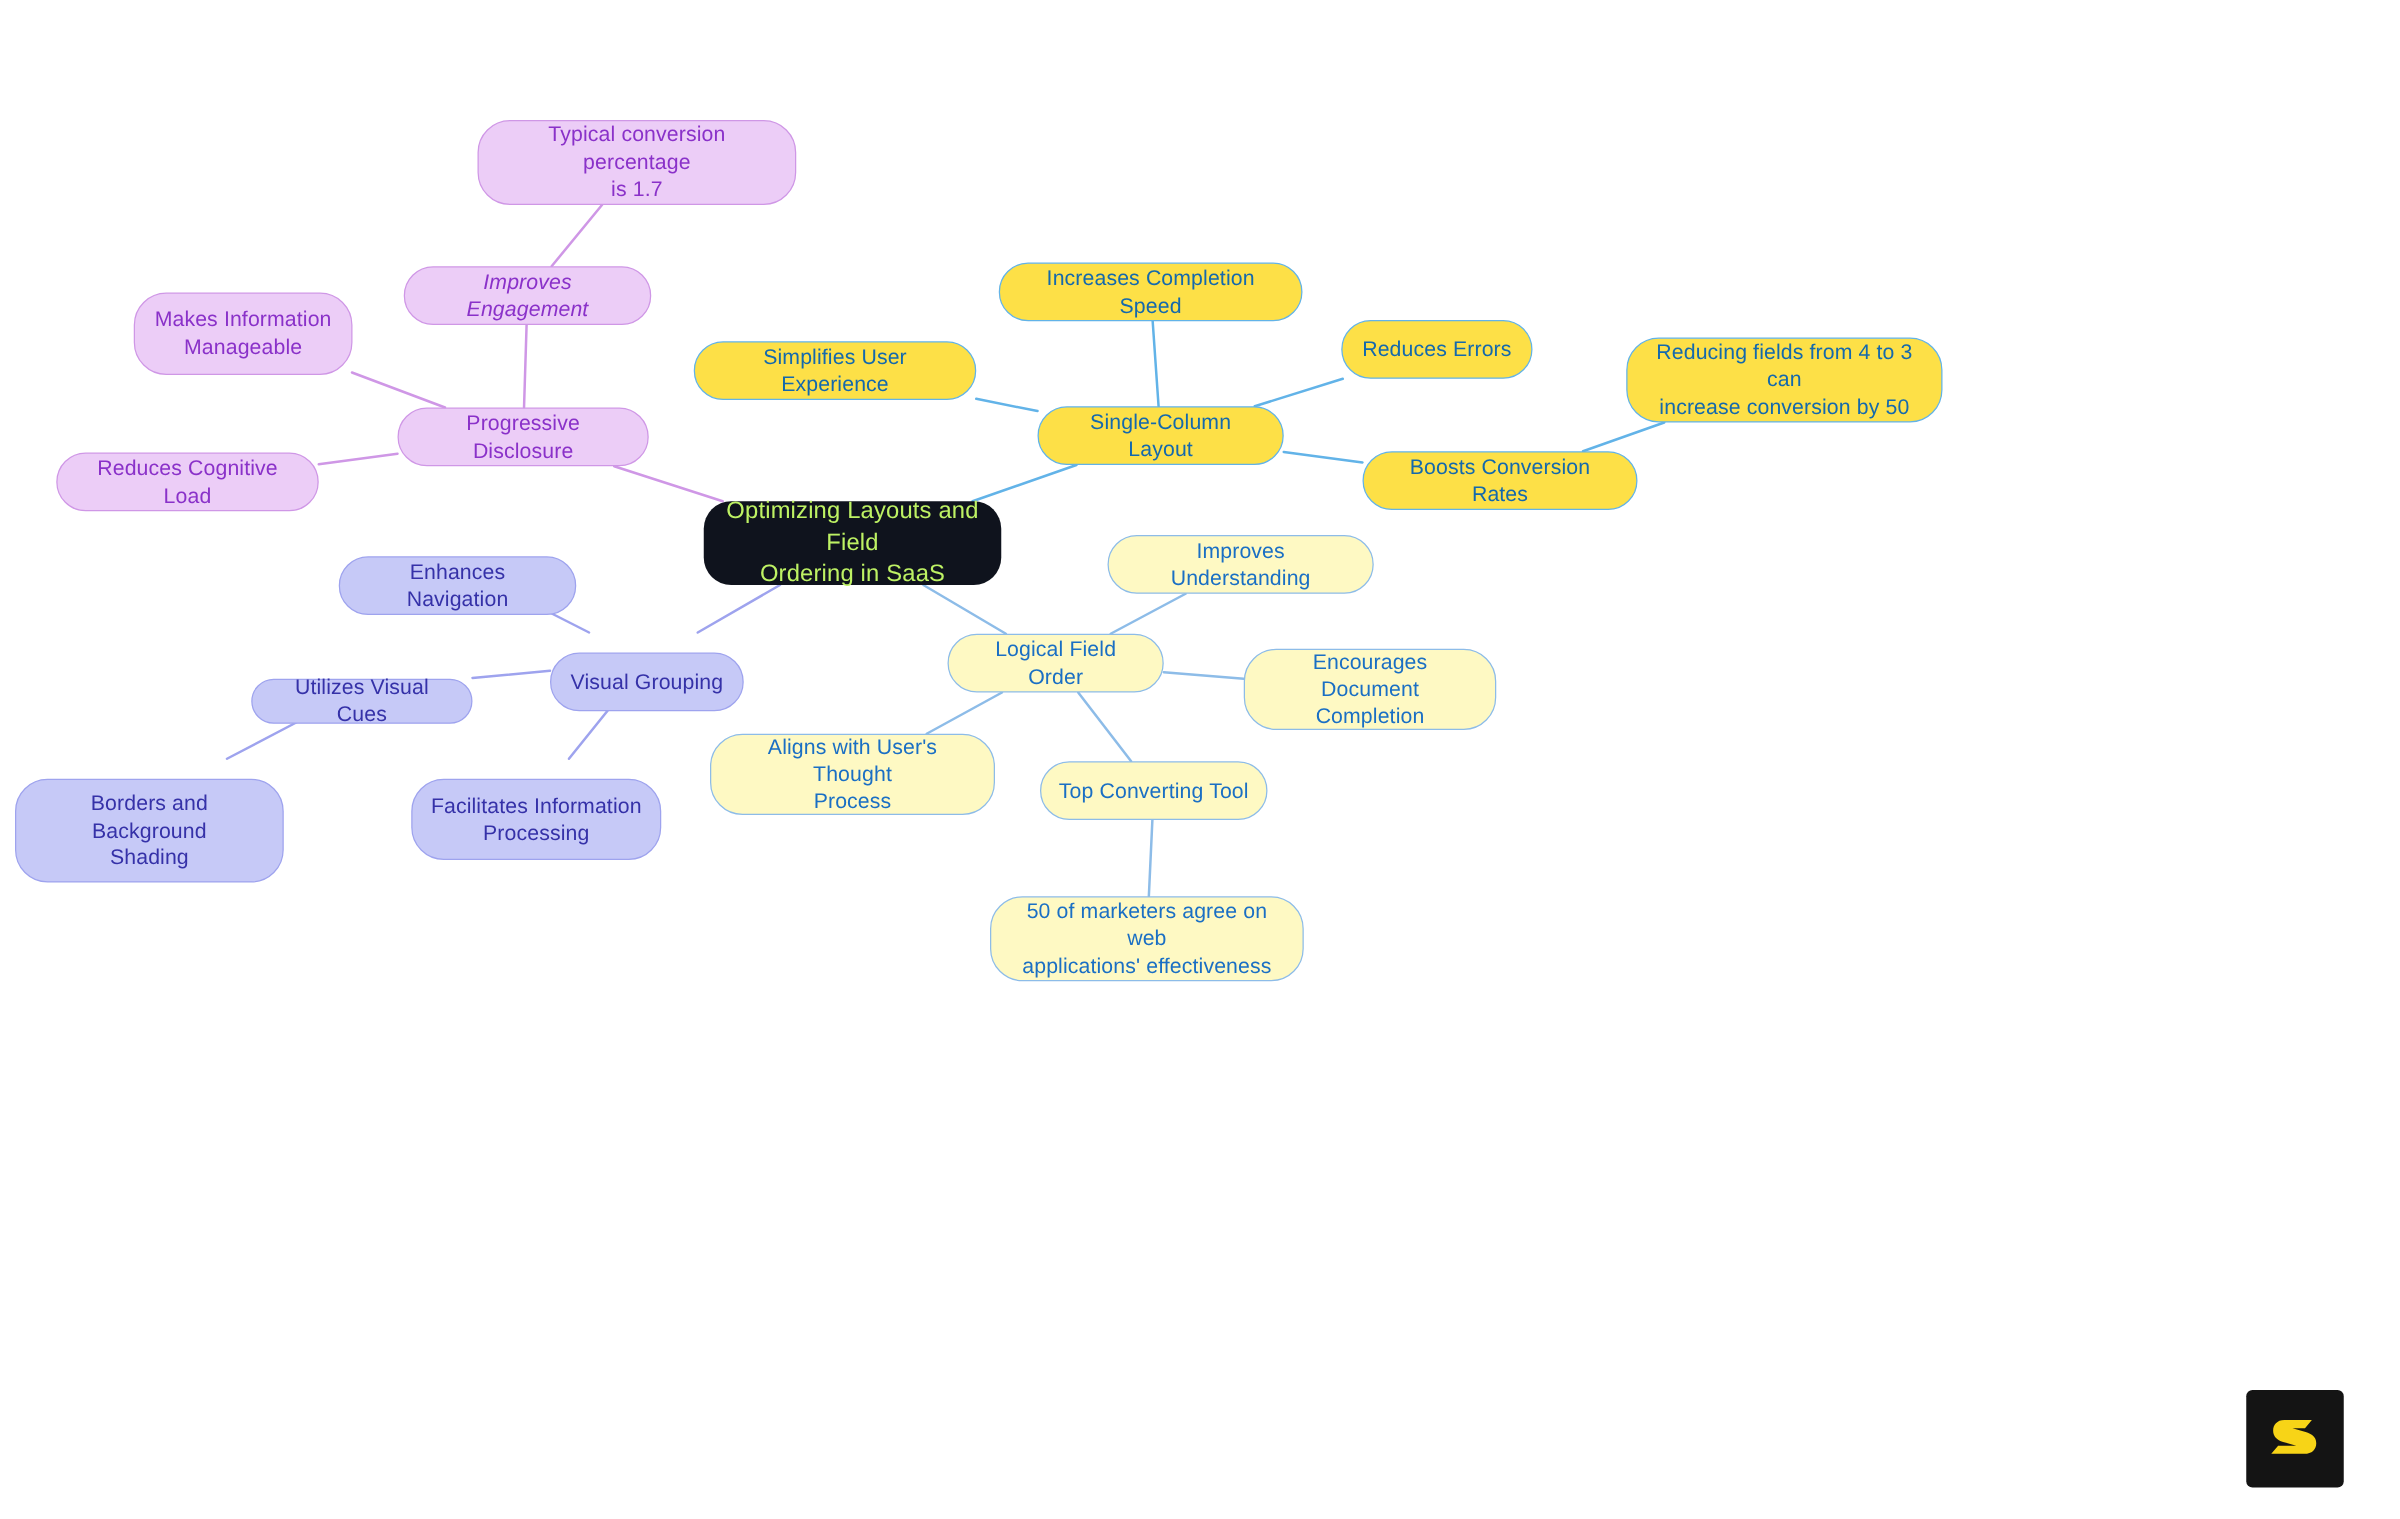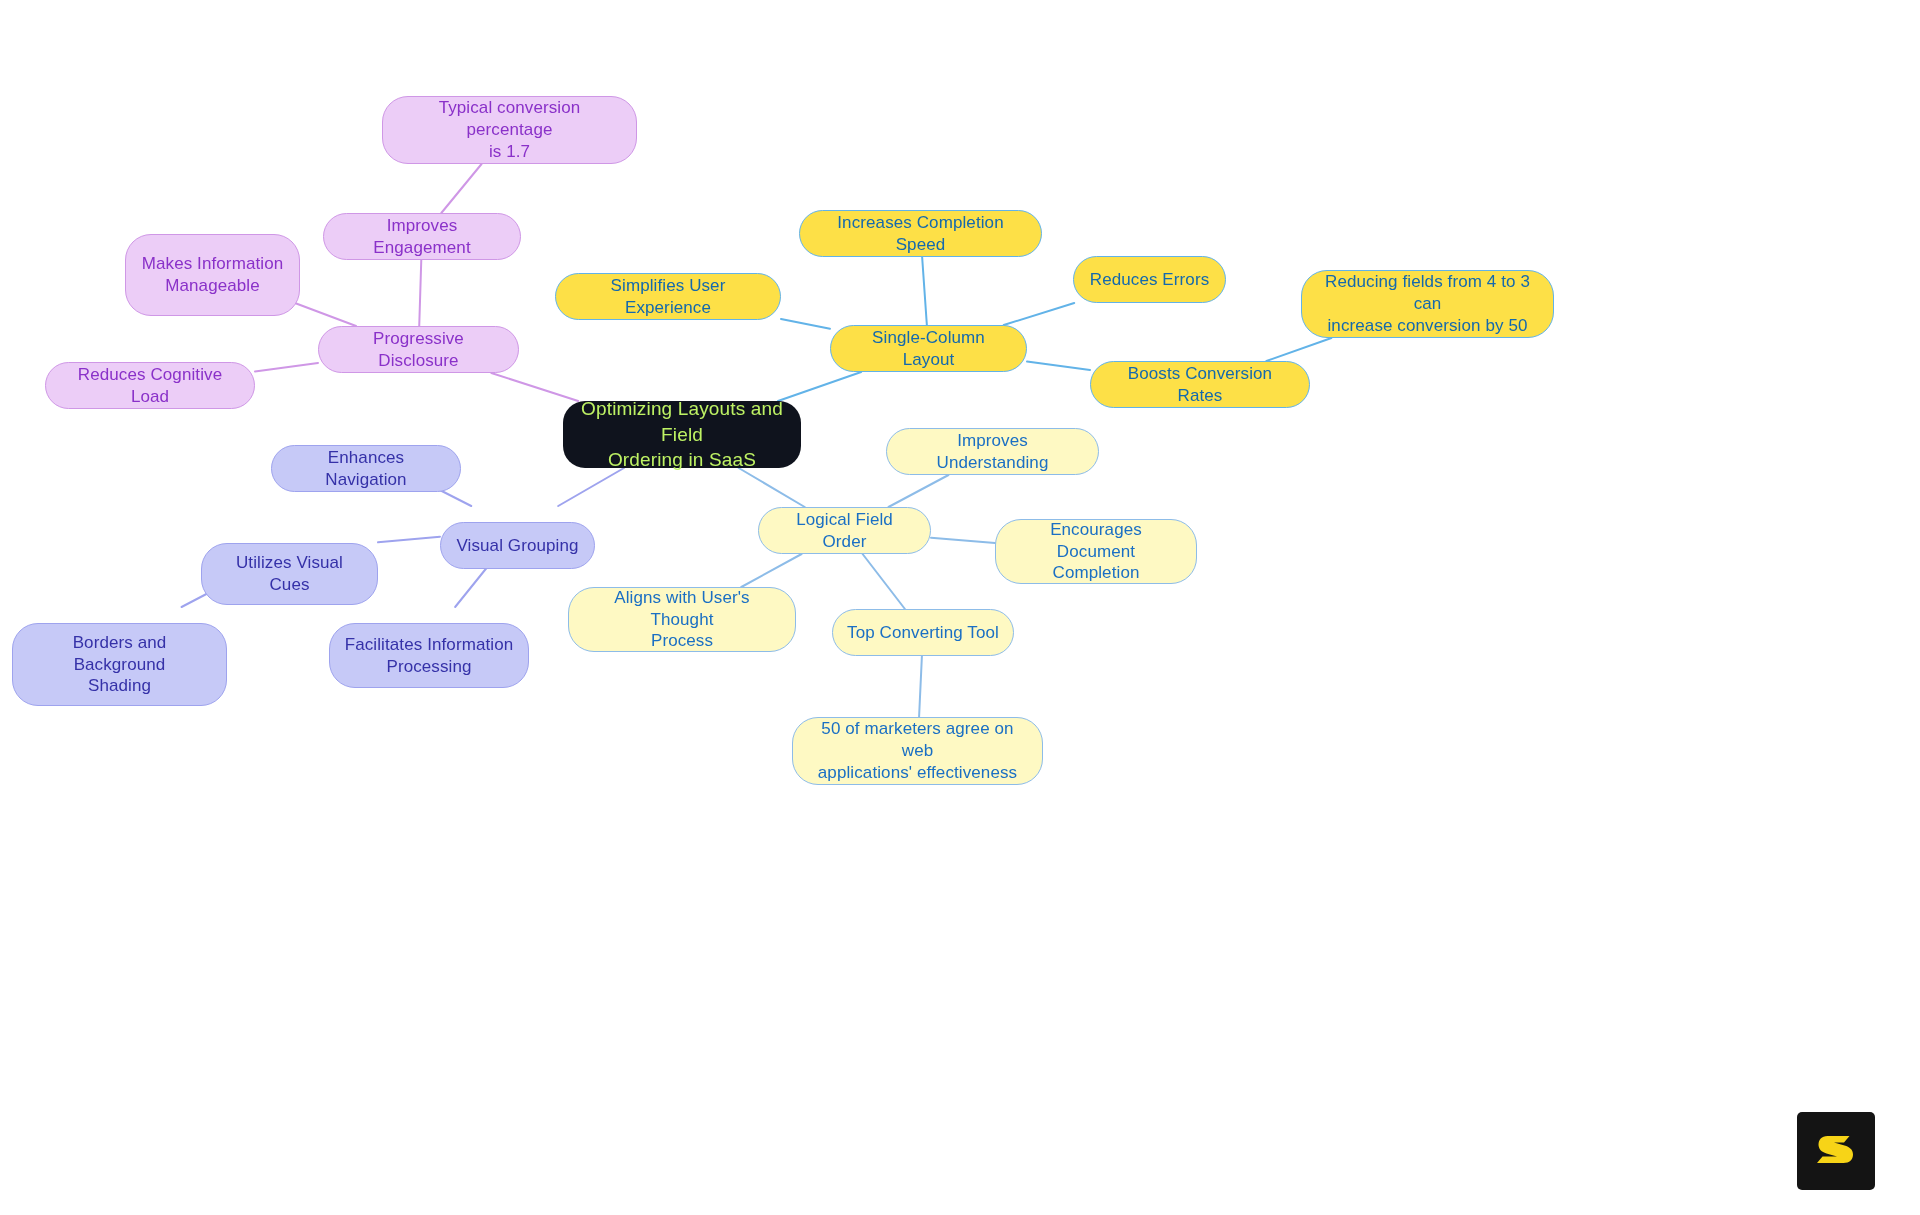--- a/index.html
+++ b/index.html
@@ -96,36 +96,36 @@
       <line x1="931" y1="537.7226640159046" x2="995" y2="543.0666003976144" stroke="#8dbce8" stroke-width="2" stroke-linecap="round"></line>
       <line x1="801.5926966292135" y1="554" x2="741.3398876404494" y2="587" stroke="#8dbce8" stroke-width="2" stroke-linecap="round"></line>
       <line x1="862.5857843137255" y1="554" x2="904.9142156862745" y2="609" stroke="#8dbce8" stroke-width="2" stroke-linecap="round"></line>
       <line x1="921.909282700422" y1="656" x2="919.07805907173" y2="717" stroke="#8dbce8" stroke-width="2" stroke-linecap="round"></line>
     </svg>
 
   <div id="nodes">
       <div class="node root" style="left: 563px; top: 401px; width: 238px; height: 67px;">Optimizing Layouts and Field
 Ordering in SaaS</div>
       <div class="node pal-violet" style="left: 318px; top: 326px; width: 201px; height: 47px; font-size: 17px;">Progressive Disclosure</div>
-      <div class="node pal-violet" style="left: 323px; top: 213px; width: 198px; height: 47px; font-size: 17px;">Improves Engagement</div>
+      <div class="node pal-violet" style="left: 323px; top: 213px; width: 198px; height: 47px; font-size: 17px; font-style: italic;">Improves Engagement</div>
       <div class="node pal-violet" style="left: 382px; top: 96px; width: 255px; height: 68px; font-size: 17px;">Typical conversion percentage
 is 1.7</div>
-      <div class="node pal-violet" style="left: 125px; top: 234px; width: 175px; height: 82px; font-size: 17px;">Makes Information
+      <div class="node pal-violet" style="left: 107px; top: 234px; width: 175px; height: 66px; font-size: 17px;">Makes Information
 Manageable</div>
       <div class="node pal-violet" style="left: 45px; top: 362px; width: 210px; height: 47px; font-size: 17px;">Reduces Cognitive Load</div>
       <div class="node pal-blue" style="left: 830px; top: 325px; width: 197px; height: 47px; font-size: 17px;">Single-Column Layout</div>
       <div class="node pal-blue" style="left: 799px; top: 210px; width: 243px; height: 47px; font-size: 17px;">Increases Completion Speed</div>
       <div class="node pal-blue" style="left: 555px; top: 273px; width: 226px; height: 47px; font-size: 17px;">Simplifies User Experience</div>
       <div class="node pal-blue" style="left: 1073px; top: 256px; width: 153px; height: 47px; font-size: 17px;">Reduces Errors</div>
       <div class="node pal-blue" style="left: 1090px; top: 361px; width: 220px; height: 47px; font-size: 17px;">Boosts Conversion Rates</div>
       <div class="node pal-blue" style="left: 1301px; top: 270px; width: 253px; height: 68px; font-size: 17px;">Reducing fields from 4 to 3 can
 increase conversion by 50</div>
       <div class="node pal-indigo" style="left: 440px; top: 506px; width: 155px; height: 47px; font-size: 17px;">Visual Grouping</div>
       <div class="node pal-indigo" style="left: 271px; top: 429px; width: 190px; height: 47px; font-size: 17px;">Enhances Navigation</div>
-      <div class="node pal-indigo" style="left: 201px; top: 527px; width: 177px; height: 62px; font-size: 17px;">Utilizes Visual Cues</div>
+      <div class="node pal-indigo" style="left: 201px; top: 527px; width: 177px; height: 36px; font-size: 17px;">Utilizes Visual Cues</div>
       <div class="node pal-indigo" style="left: 12px; top: 607px; width: 215px; height: 83px; font-size: 17px;">Borders and Background
 Shading</div>
       <div class="node pal-indigo" style="left: 329px; top: 607px; width: 200px; height: 65px; font-size: 17px;">Facilitates Information
 Processing</div>
       <div class="node pal-skyblue" style="left: 758px; top: 507px; width: 173px; height: 47px; font-size: 17px;">Logical Field Order</div>
       <div class="node pal-skyblue" style="left: 886px; top: 428px; width: 213px; height: 47px; font-size: 17px;">Improves Understanding</div>
       <div class="node pal-skyblue" style="left: 995px; top: 519px; width: 202px; height: 65px; font-size: 17px;">Encourages Document
 Completion</div>
       <div class="node pal-skyblue" style="left: 568px; top: 587px; width: 228px; height: 65px; font-size: 17px;">Aligns with User's Thought
 Process</div>

